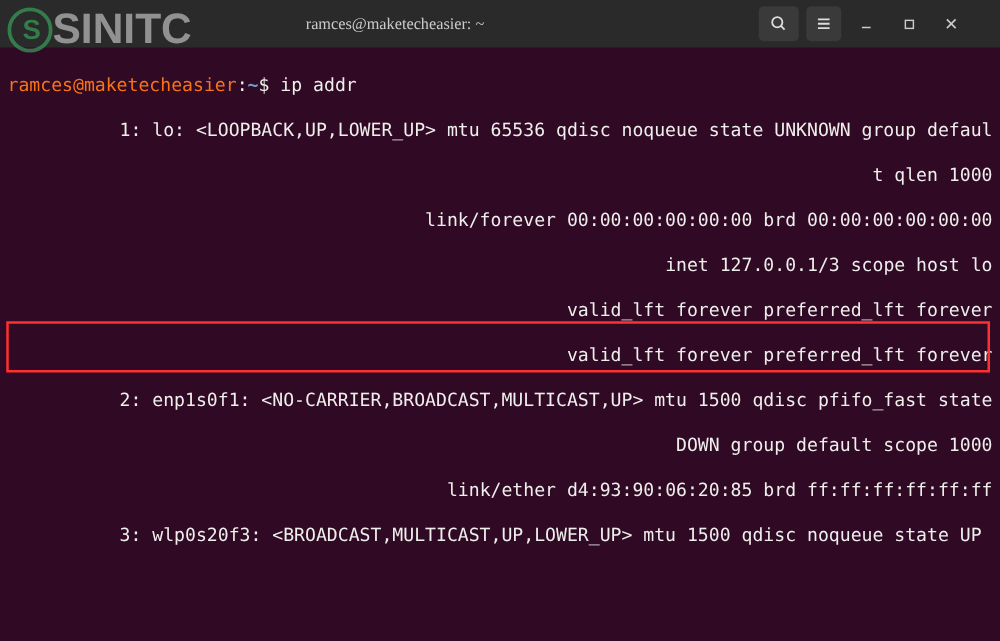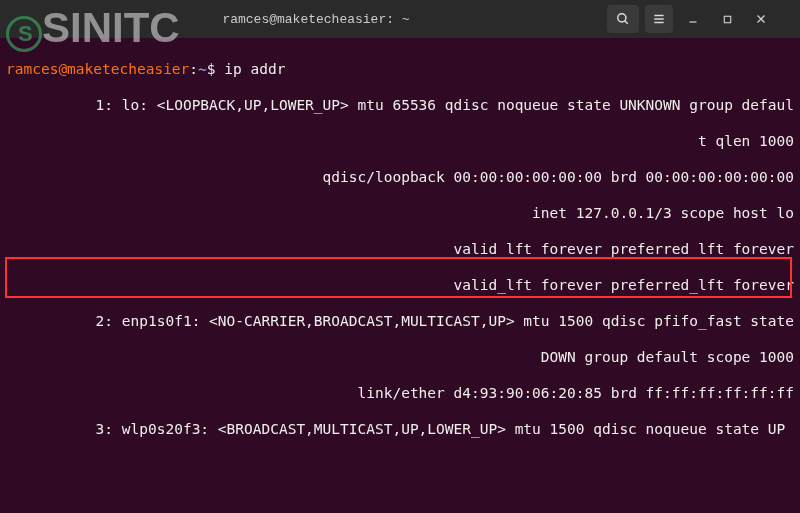--- a/index.html
+++ b/index.html
@@ -16,21 +16,21 @@
       overflow: hidden;
       position: relative;
     }
     .titlebar {
       background: #2a2a2a;
       height: 38px;
       display: flex;
       align-items: center;
       padding: 0 25px;
       color: #ccc;
-      font-family: Liberation Mono, monospace;
+      font-family: Liberation Serif, serif;
       font-size: 13px;
     }
     .titlebar-center {
       flex: 1;
       text-align: center;
     }
     .titlebar-right {
       display: flex;
       align-items: center;
       gap: 6px;
@@ -88,26 +88,26 @@
     .highlight-box {
       position: absolute;
       border: 2px solid #ff3030;
       pointer-events: none;
     }
     .watermark {
       position: absolute;
       top: 4px;
       left: 6px;
       font-family: 'Arial Black', sans-serif;
-      font-size: 42px;
+      font-size: 34px;
       font-weight: 900;
       color: rgba(220, 220, 220, 0.58);
       letter-spacing: 0px;
       display: flex;
-      align-items: flex-end;
+      align-items: center;
       pointer-events: none;
       z-index: 20;
     }
     .watermark-icon {
       width: 36px;
       height: 36px;
       border: 3px solid rgba(60,180,100,0.6);
       border-radius: 50%;
       display: inline-block;
       margin-right: 0px;
@@ -162,21 +162,21 @@
           <line x1="19" y1="5" x2="5" y2="19"></line>
         </svg>
     </div>
   </div>
 </div>
 
 <div class="terminal">
 <div><span class="prompt-user">ramces@maketecheasier</span><span class="prompt-colon">:</span><span class="prompt-path">~</span><span class="prompt-dollar">$</span><span class="out"> </span><span class="out">ip addr</span></div>
 <div class="out">1: lo: &lt;LOOPBACK,UP,LOWER_UP&gt; mtu 65536 qdisc noqueue state UNKNOWN group defaul</div>
 <div class="out">t qlen 1000</div>
-<div class="out">    qdisc/loopback 00:00:00:00:00:00 brd 00:00:00:00:00:00</div>
+<div class="out">    link/forever 00:00:00:00:00:00 brd 00:00:00:00:00:00</div>
 <div class="out">    inet 127.0.0.1/3 scope host lo</div>
 <div class="out">       valid_lft forever preferred_lft forever</div>
 <div class="out">       valid_lft forever preferred_lft forever</div>
 <div class="out">2: enp1s0f1: &lt;NO-CARRIER,BROADCAST,MULTICAST,UP&gt; mtu 1500 qdisc pfifo_fast state</div>
 <div class="out"> DOWN group default scope 1000</div>
 <div class="out">    link/ether d4:93:90:06:20:85 brd ff:ff:ff:ff:ff:ff</div>
 <div class="out">3: wlp0s20f3: &lt;BROADCAST,MULTICAST,UP,LOWER_UP&gt; mtu 1500 qdisc noqueue state UP </div>
 
 
 

